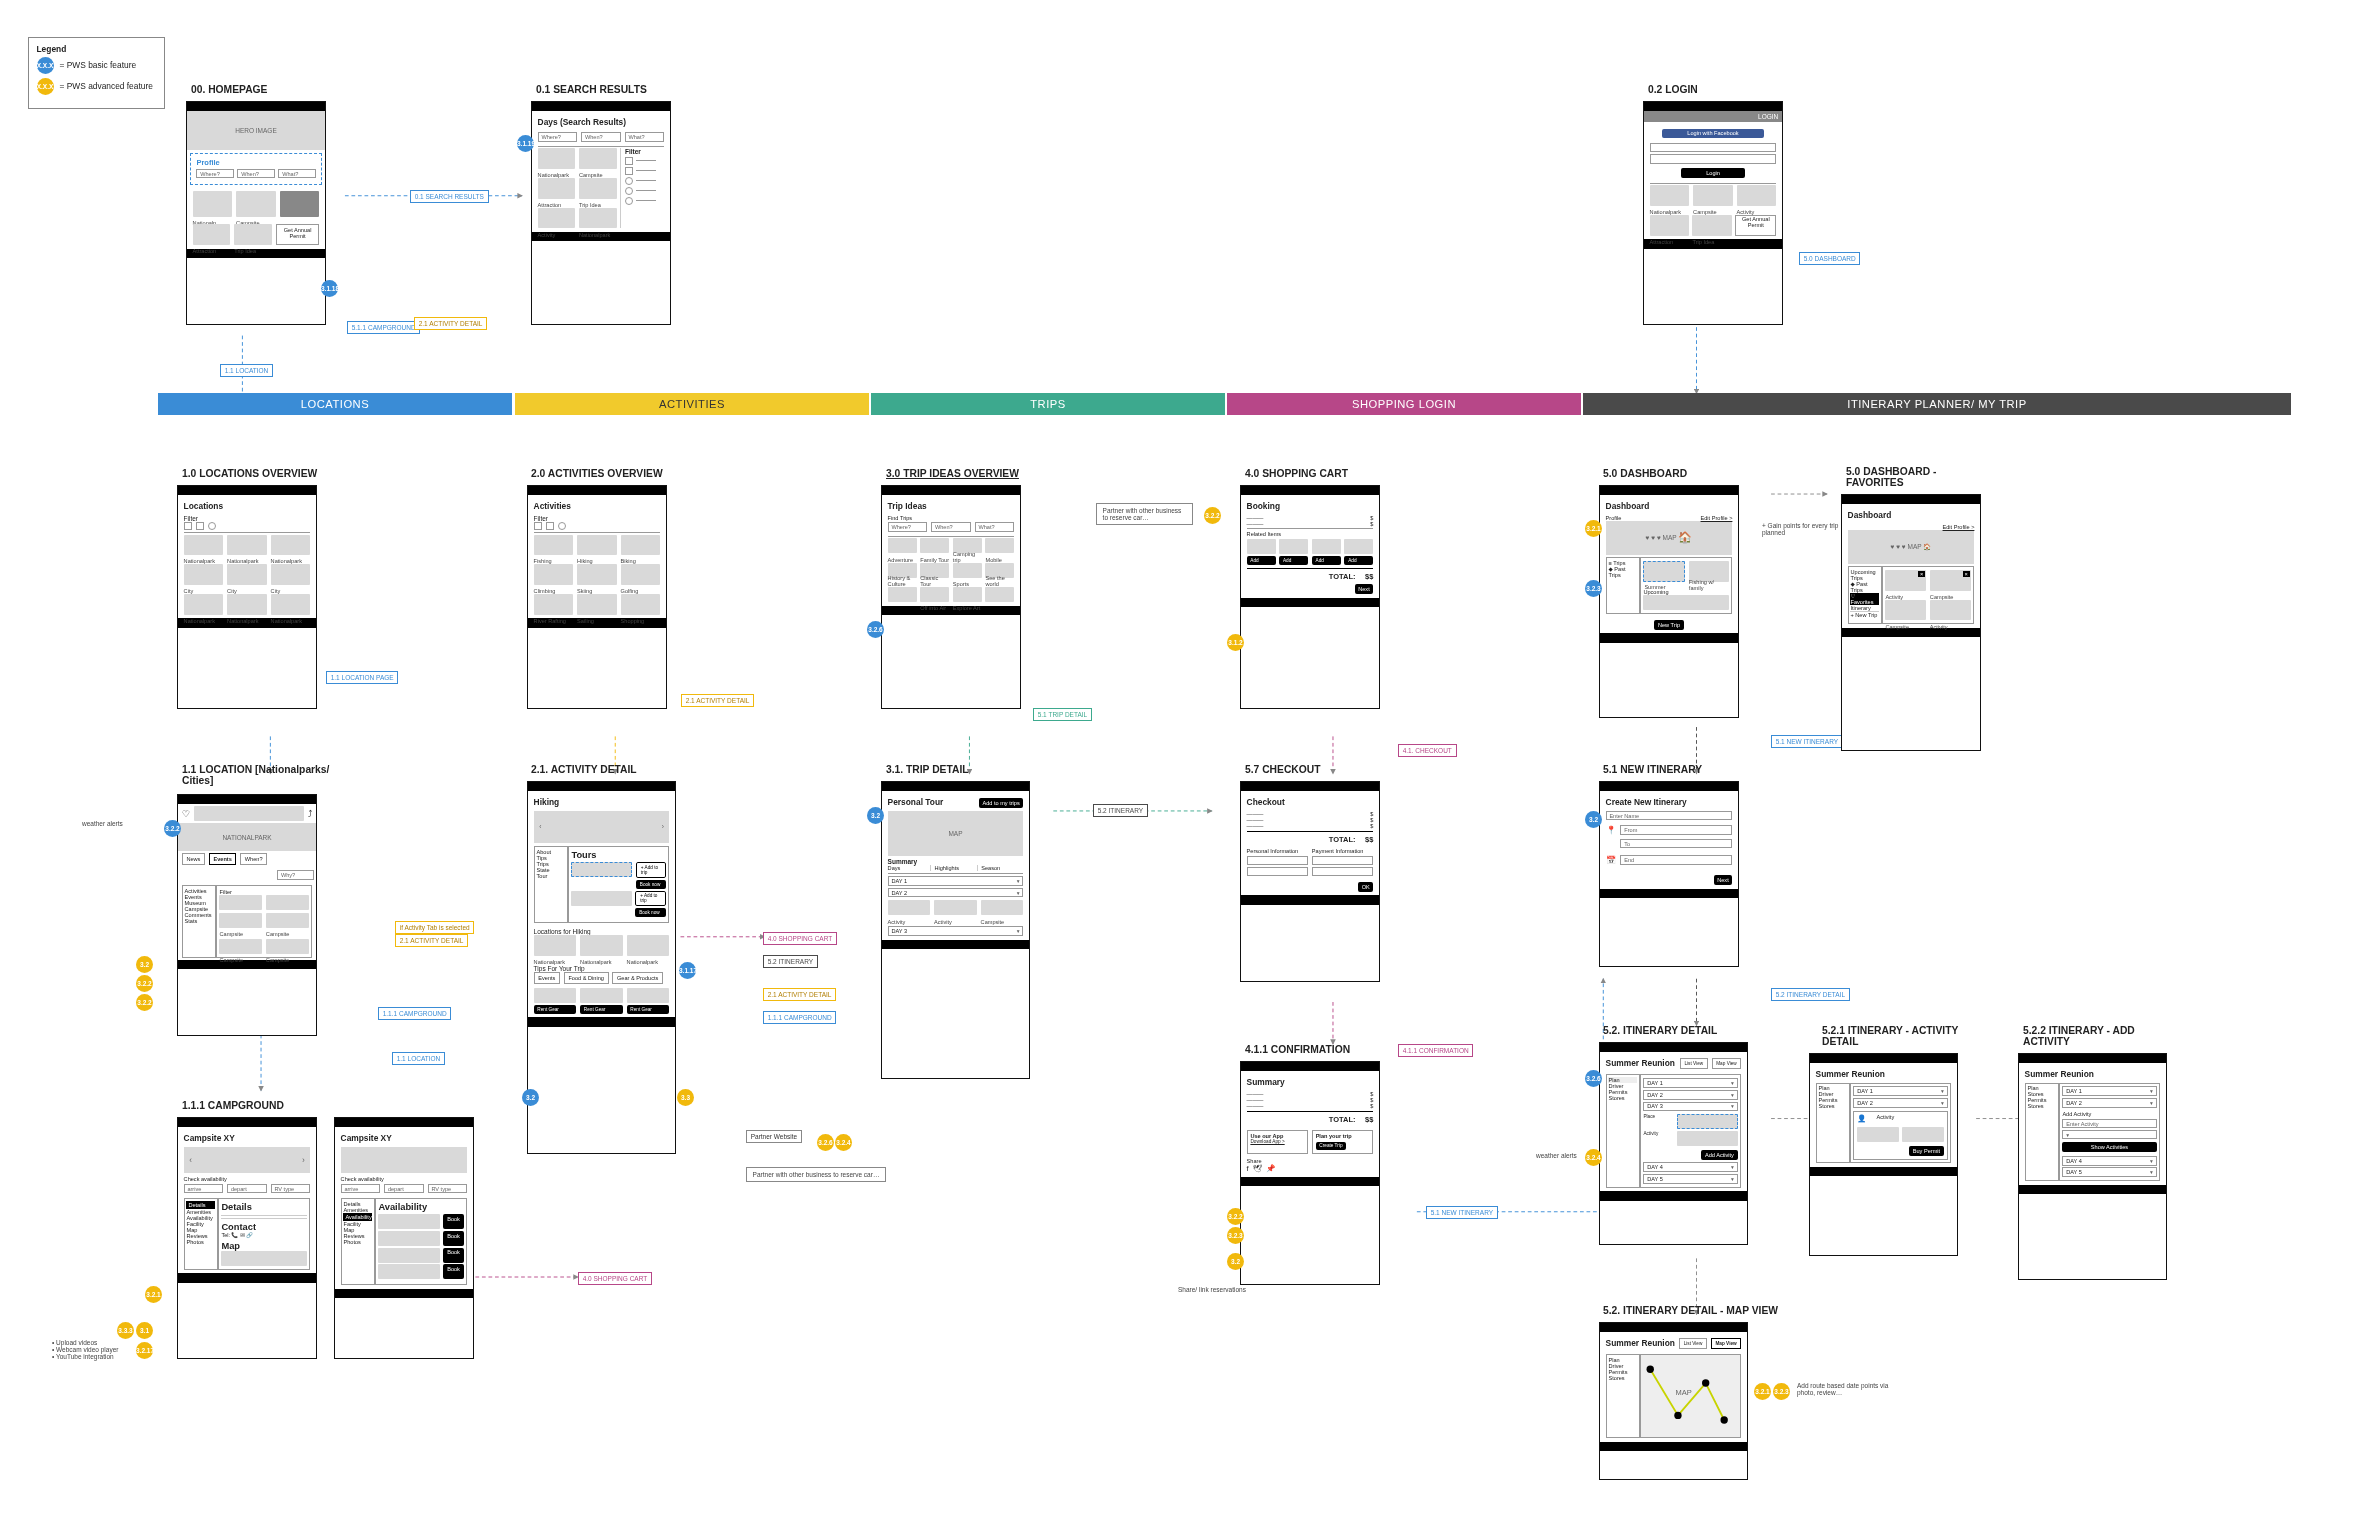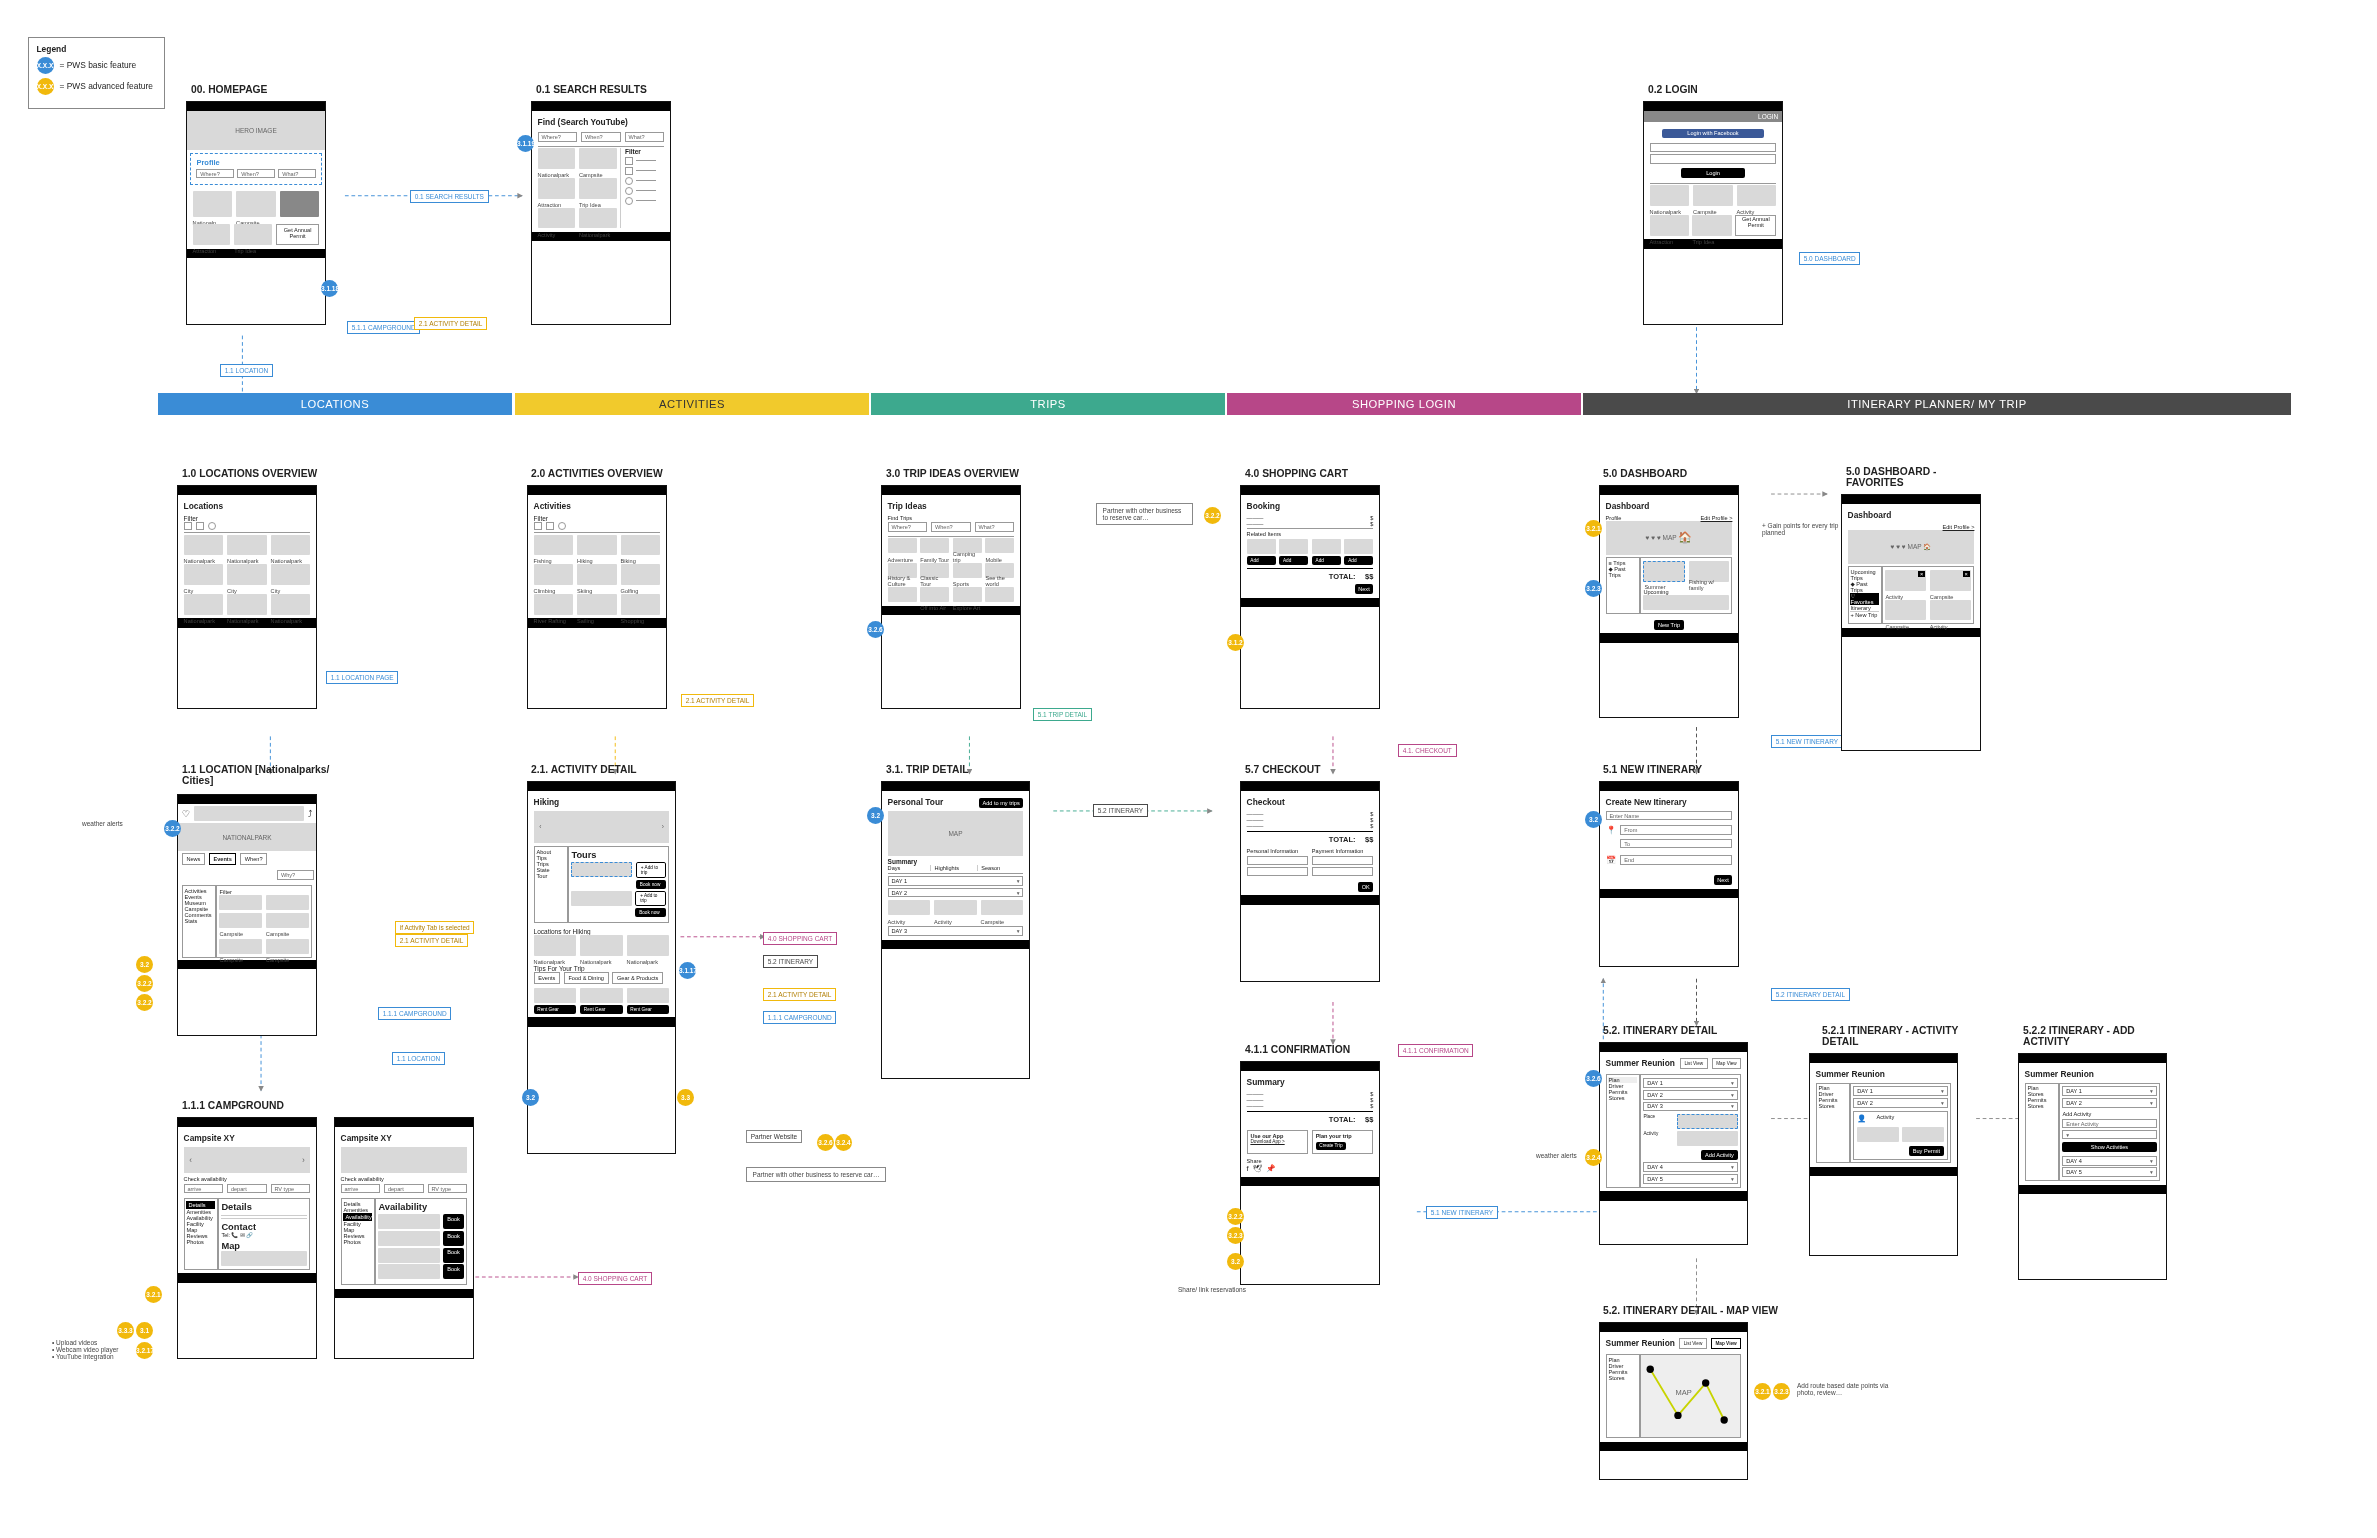--- a/index.html
+++ b/index.html
@@ -219,21 +219,21 @@
     </div>
   </div>
   <div class="bar"></div>
 </div>
 <span class="dot blue" style="position:absolute; top:280px; left:321px;">3.1.18</span>
 
 <div class="ptitle" style="top:84px; left:536px;">0.1 SEARCH RESULTS</div>
 <div class="screen" style="top:101px; left:531px; width:140px; height:224px;">
   <div class="bar"></div>
   <div class="pad">
-      <h5>Find (Search YouTube)</h5>
+      <h5>Days (Search Results)</h5>
     <div class="row">
       <div class="field" style="flex:1">Where?</div>
       <div class="field" style="flex:1">When?</div>
       <div class="field" style="flex:1">What?</div>
     </div>
     <div class="hr"></div>
     <div class="row">
       <div style="flex:2">
         <div class="row">
             <div class="box sm">
@@ -634,21 +634,21 @@
 <div class="anno pink" style="top:932px; left:763px;">4.0 SHOPPING CART</div>
 <div class="anno gray" style="top:955px; left:763px;">5.2 ITINERARY</div>
 <div class="anno yellow" style="top:988px; left:763px;">2.1 ACTIVITY DETAIL</div>
 <div class="anno blue" style="top:1011px; left:763px;">1.1.1 CAMPGROUND</div>
 <div class="anno gray" style="top:1130px; left:746px; border:0.9px solid #888; color:#333;">Partner Website</div>
 <span class="dot yellow" style="position:absolute; top:1134px; left:817px;">3.2.6</span>
 <span class="dot yellow" style="position:absolute; top:1134px; left:835px;">3.2.4</span>
 <div class="note" style="top:1167px; left:746px; border:0.9px solid #888; padding:2.8px 5.6px;">Partner with other business to reserve car…</div>
 <div class="anno pink" style="top:1272px; left:578px;">4.0 SHOPPING CART</div>
 
-<div class="ptitle" style="top:468px; left:886px;">3.0 TRIP IDEAS OVERVIEW</div>
+<div class="ptitle" style="top:468px; left:886px;text-decoration:underline;">3.0 TRIP IDEAS OVERVIEW</div>
 <div class="screen" style="top:485px; left:881px; width:140px; height:224px;">
   <div class="bar"></div>
   <div class="pad">
       <h5>Trip Ideas</h5>
     <div style="font-size:5.6px">Find Trips</div>
     <div class="row">
         <div class="field" style="flex:1">Where?</div>
         <div class="field" style="flex:1">When?</div>
         <div class="field" style="flex:1">What?</div>
       </div>

